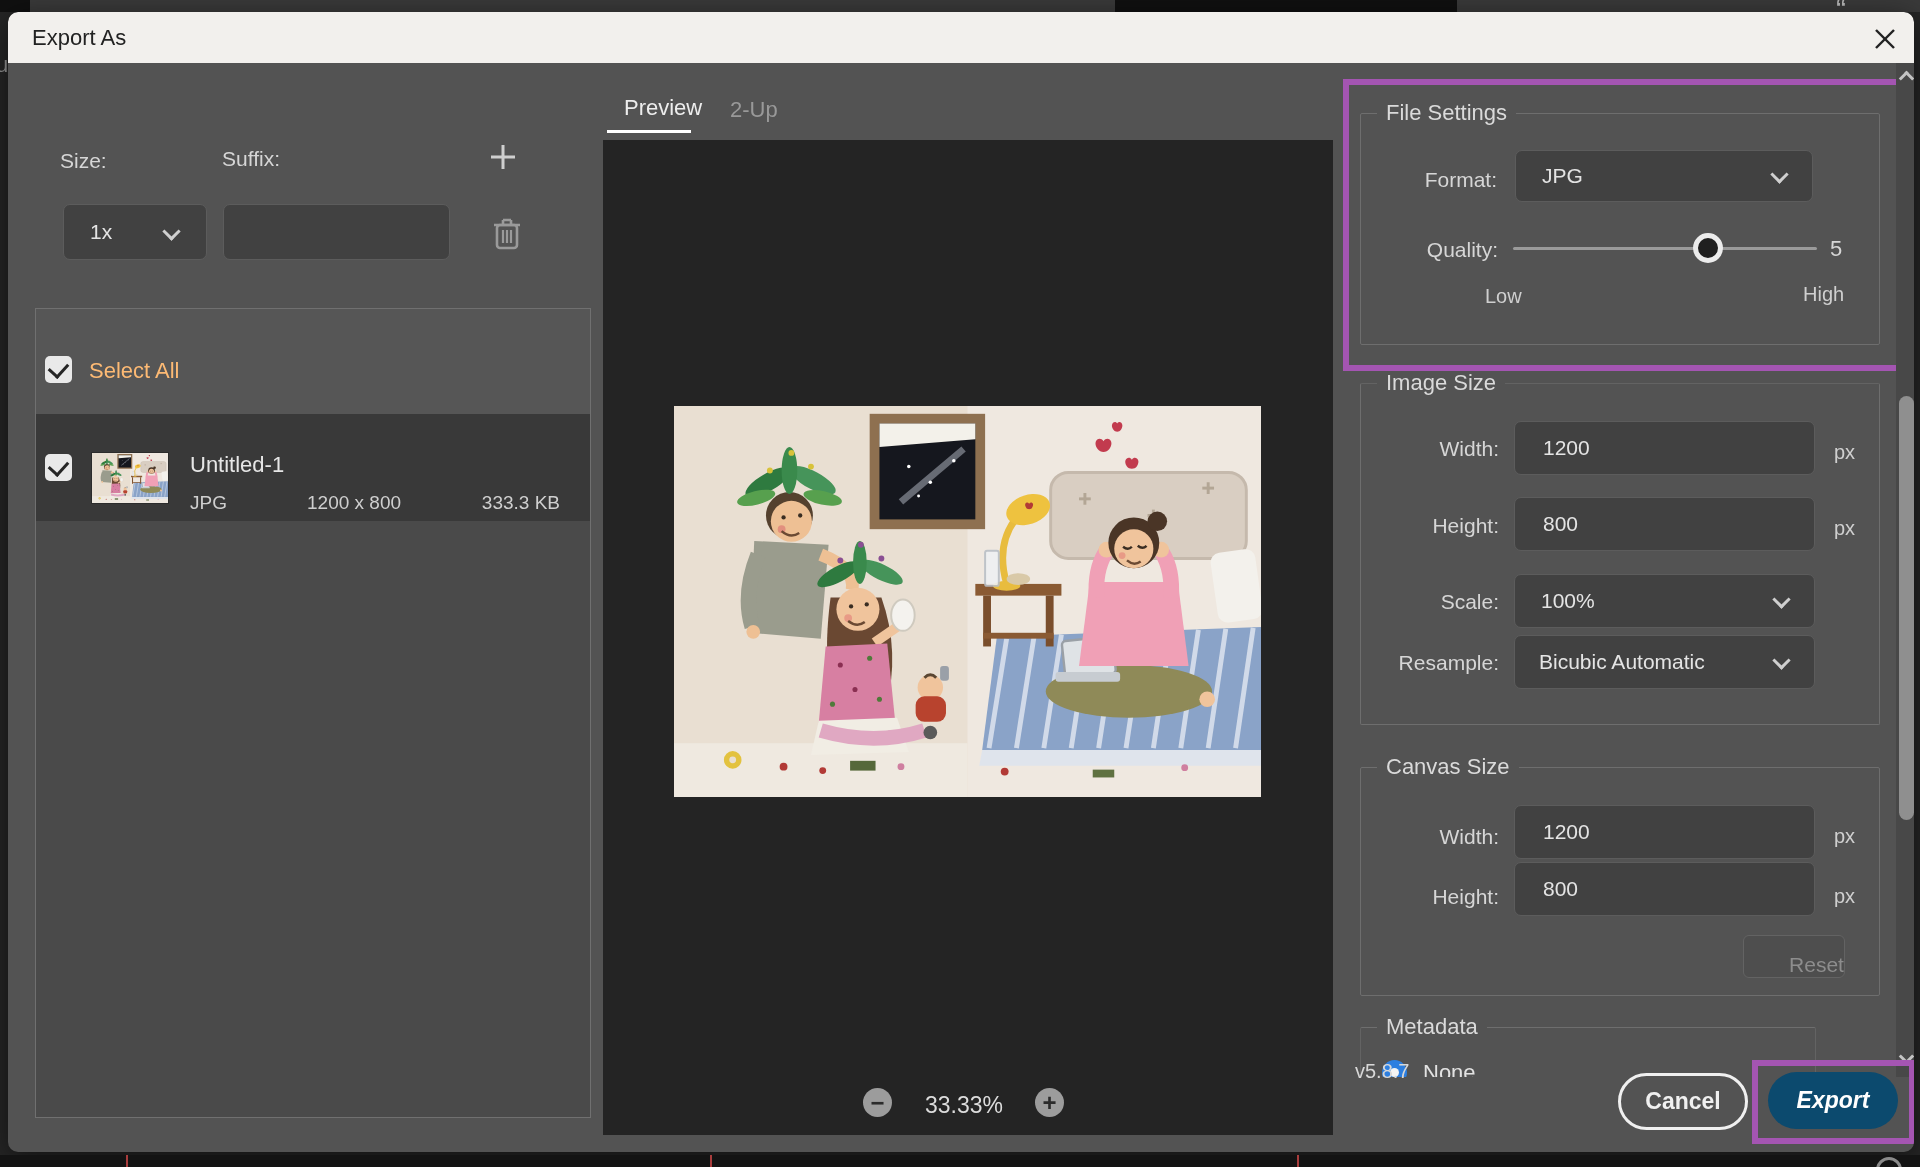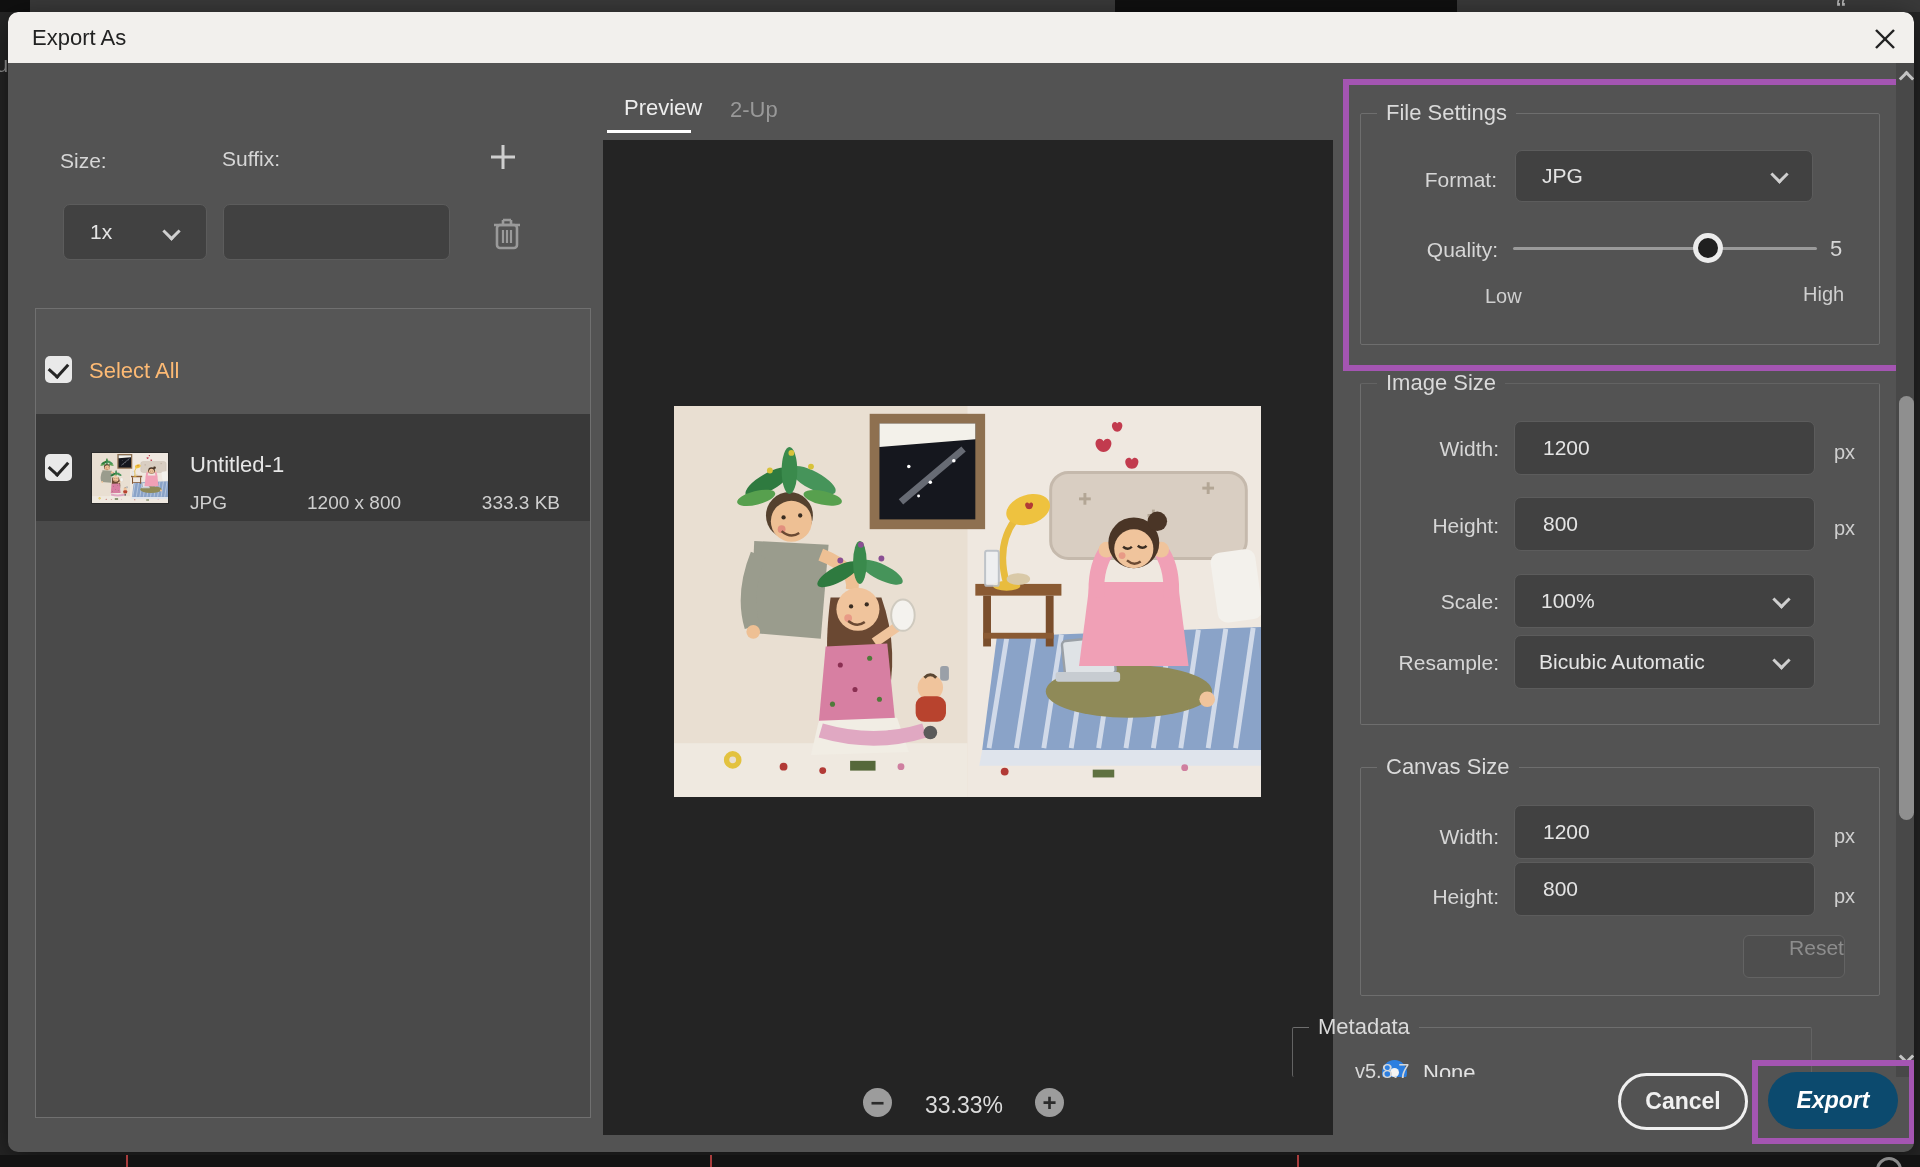--- a/index.html
+++ b/index.html
@@ -48,21 +48,21 @@
   .tab-idle { color:#999999; }
   .tab-underline { background:#ffffff; height:3px; }
   .preview-pane { left:595px; top:128px; width:730px; height:995px; background:#242424; }
   .zoom-btn { position:absolute; width:29px; height:29px; border-radius:50%; background:#9c9c9c; color:#2b2b2b; display:flex; align-items:center; justify-content:center; font-size:24px; font-weight:700; cursor:pointer; }
   .zoom-text { position:absolute; font-size:23px; color:#dcdcdc; text-align:center; }
 
   
   .slider-track { position:absolute; background:#9a9a9a; height:3px; border-radius:2px; }
   .slider-handle { position:absolute; width:30px; height:30px; border-radius:50%; background:#1f1f1f; border:5px solid #ececec; cursor:pointer; }
   .unit { font-size:20px; color:#cfcfcf; }
-  .reset-btn { position:absolute; background:#4e4e4e; border:1px solid #636363; border-radius:6px; color:#8d8d8d; font-size:21px; display:flex; align-items:flex-start; justify-content:center; cursor:pointer;padding-left:45px; }
+  .reset-btn { position:absolute; background:#4e4e4e; border:1px solid #636363; border-radius:6px; color:#8d8d8d; font-size:21px; display:flex; align-items:flex-end; justify-content:center; cursor:pointer;padding-left:45px; }
   .radio-on { position:absolute; width:25px; height:25px; border-radius:50%; background:#2d7fe0; }
   .radio-on::after { content:""; position:absolute; left:8px; top:8px; width:9px; height:9px; background:#f4f4f4; border-radius:50%; }
   .scrollbar { left:1888px; top:51px; width:22px; height:1014px; background:#484848; }
   .sb-thumb { position:absolute; left:3px; top:333px; width:15px; height:424px; background:#8f8f8f; border-radius:8px; }
   .sb-chev { position:absolute; width:11px; height:11px; border-right:3px solid #c4c4c4; border-bottom:3px solid #c4c4c4; }
 
   
   .bottom-strip { top:1155px; left:0; width:1920px; height:12px; background:#131313; }
   .red-tick { position:absolute; top:0; width:2px; height:12px; background:#a83c3c; }
   .corner-circle { position:absolute; top:2px; width:26px; height:26px; border:3px solid #8a8a8a; border-radius:50%; }
@@ -340,21 +340,21 @@
     <div class="abs lbl lbl-r" style="left:1360px; top:813px; width:131px;">Width:</div>
     <input class="field val" style="left: 1506px; top: 793px; width: 301px; height: 54px; padding-left: 28px;" value="1200">
     <div class="abs unit" style="left:1826px; top:813px;">px</div>
     <div class="abs lbl lbl-r" style="left:1360px; top:873px; width:131px;">Height:</div>
     <input class="field val" style="left: 1506px; top: 850px; width: 301px; height: 54px; padding-left: 28px;" value="800">
     <div class="abs unit" style="left:1826px; top:873px;">px</div>
     <div class="reset-btn" style="left:1735px; top:923px; width:102px; height:43px;">
       <span>Reset</span>
     </div>
 
-    <fieldset class="grp" style="left:1284px; top:1002px; width:520px; height:63px; border-bottom:none; border-left-color:#636363; border-right-color:#636363;">
+    <fieldset class="grp" style="left:1352px; top:1002px; width:456px; height:63px; border-bottom:none; border-left-color:#636363; border-right-color:#636363;">
       <legend>Metadata</legend>
     </fieldset>
     <div class="abs" style="left:1366px; top:1046px; width:220px; height:19px; overflow:hidden;">
       <span class="radio-on" style="left:8px; top:2px;"></span>
       <span class="abs" style="left:49px; top:2px; font-size:22px; color:#e2e2e2;">None</span>
     </div>
 
     <div class="abs scrollbar">
       <span class="sb-chev" style="left:5px; top:10px; transform:rotate(-135deg);"></span>
       <span class="sb-thumb"></span>

